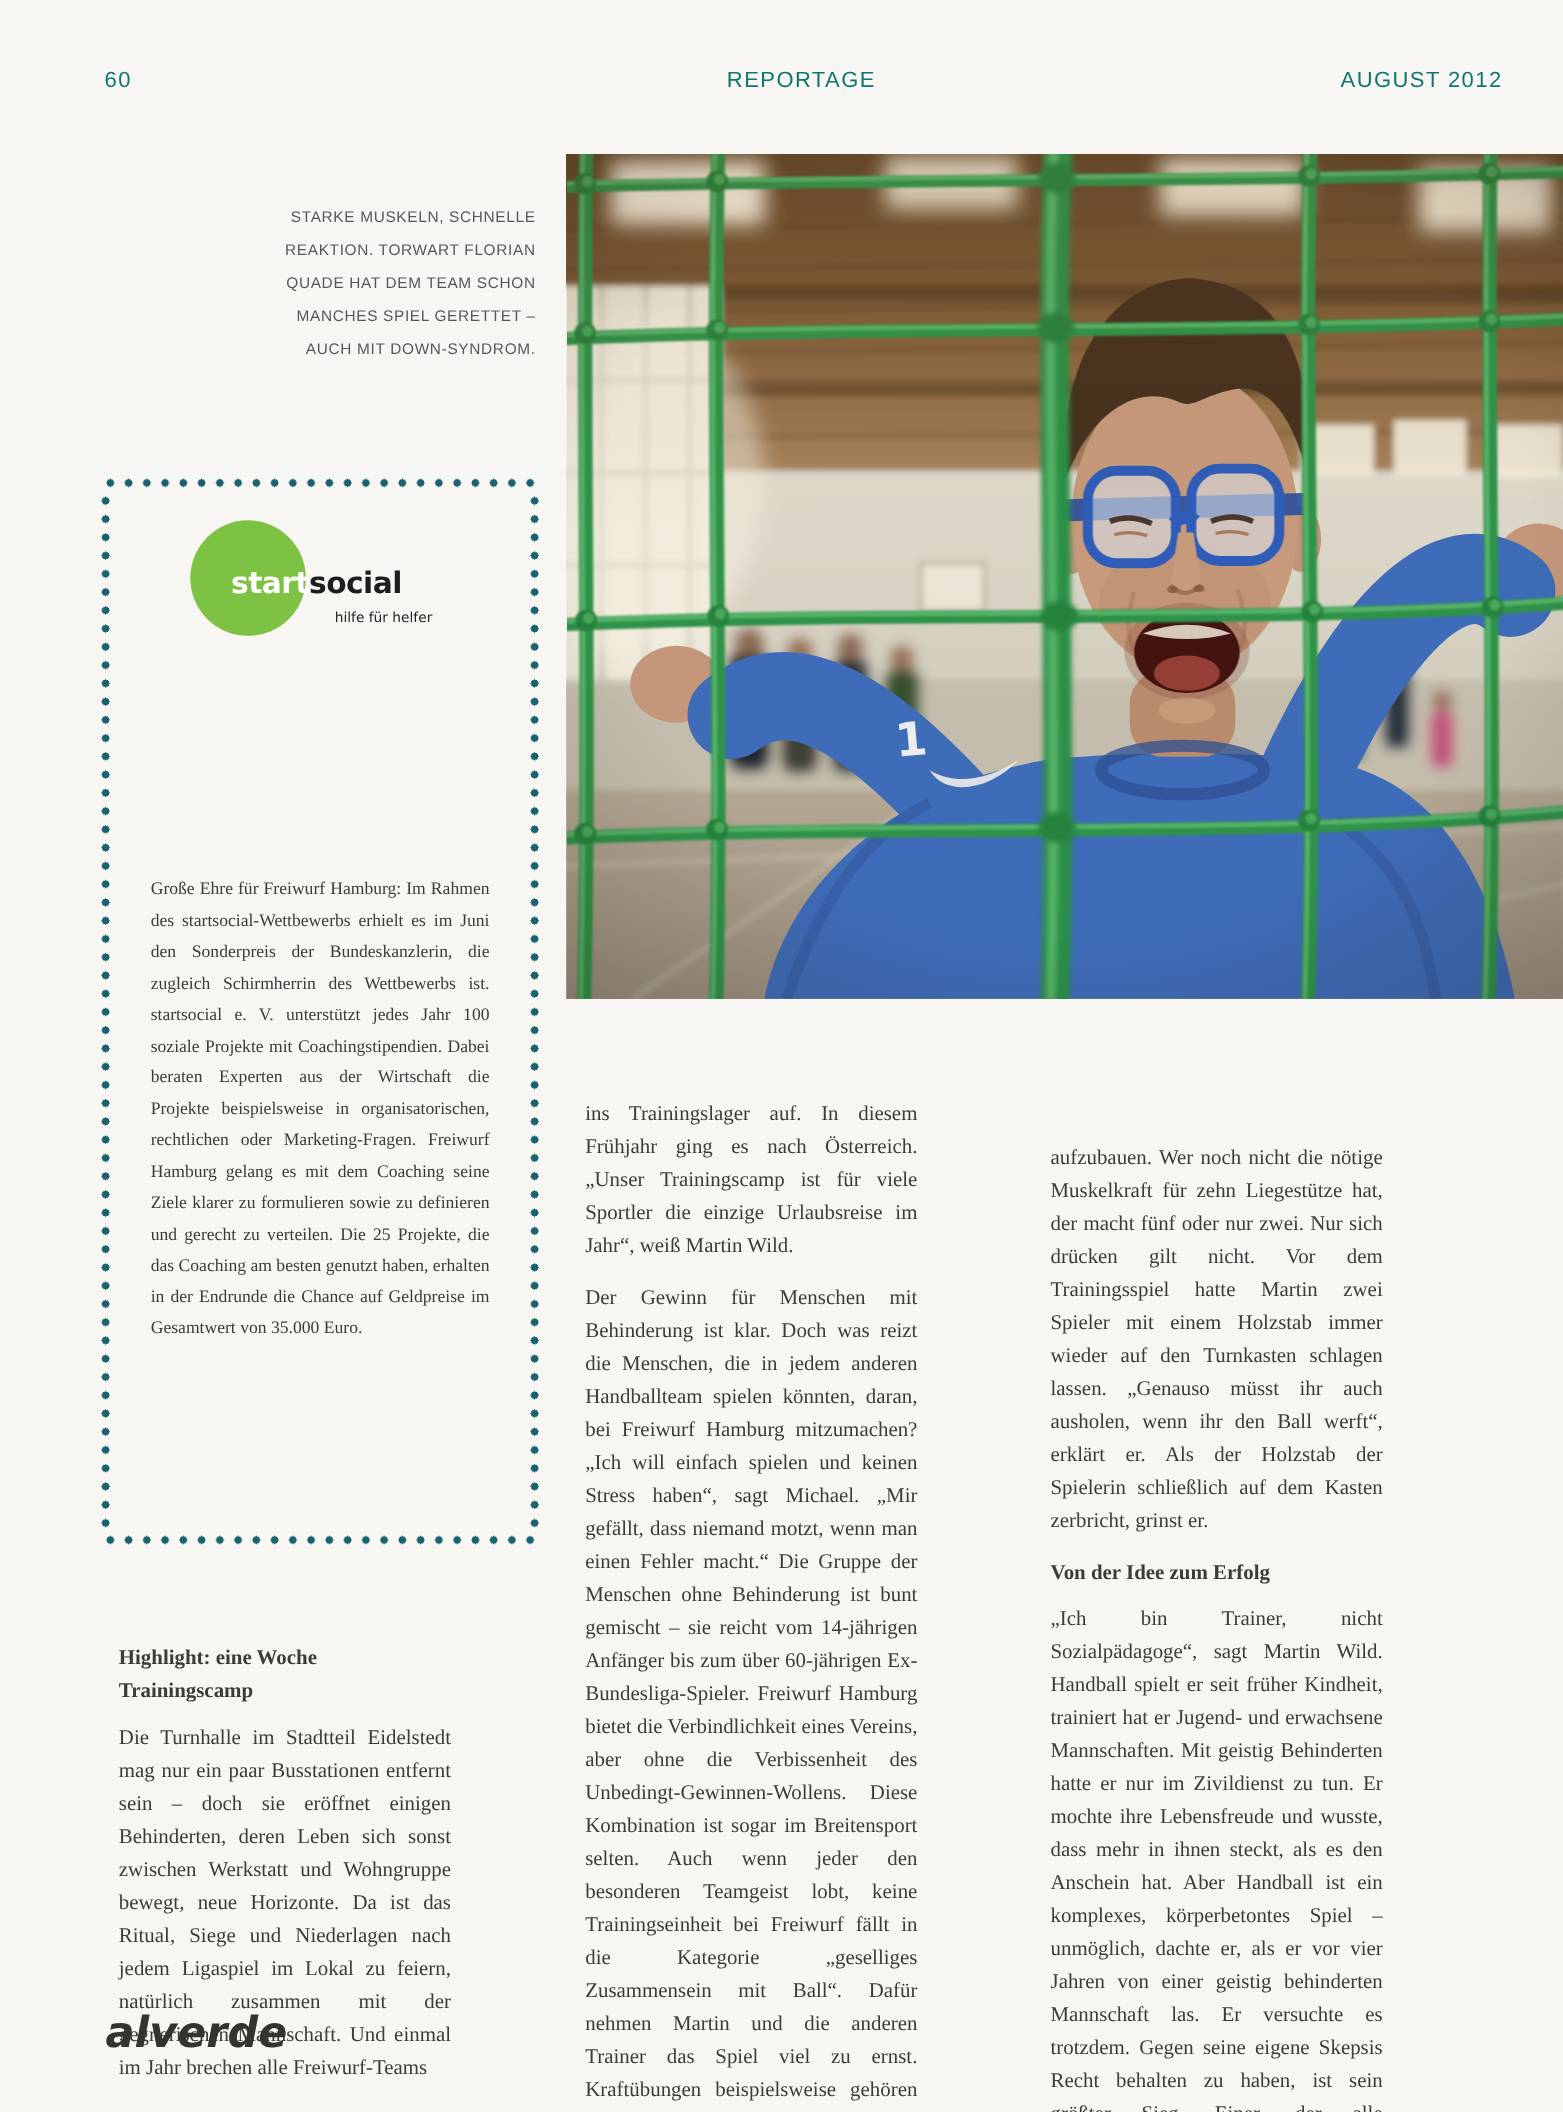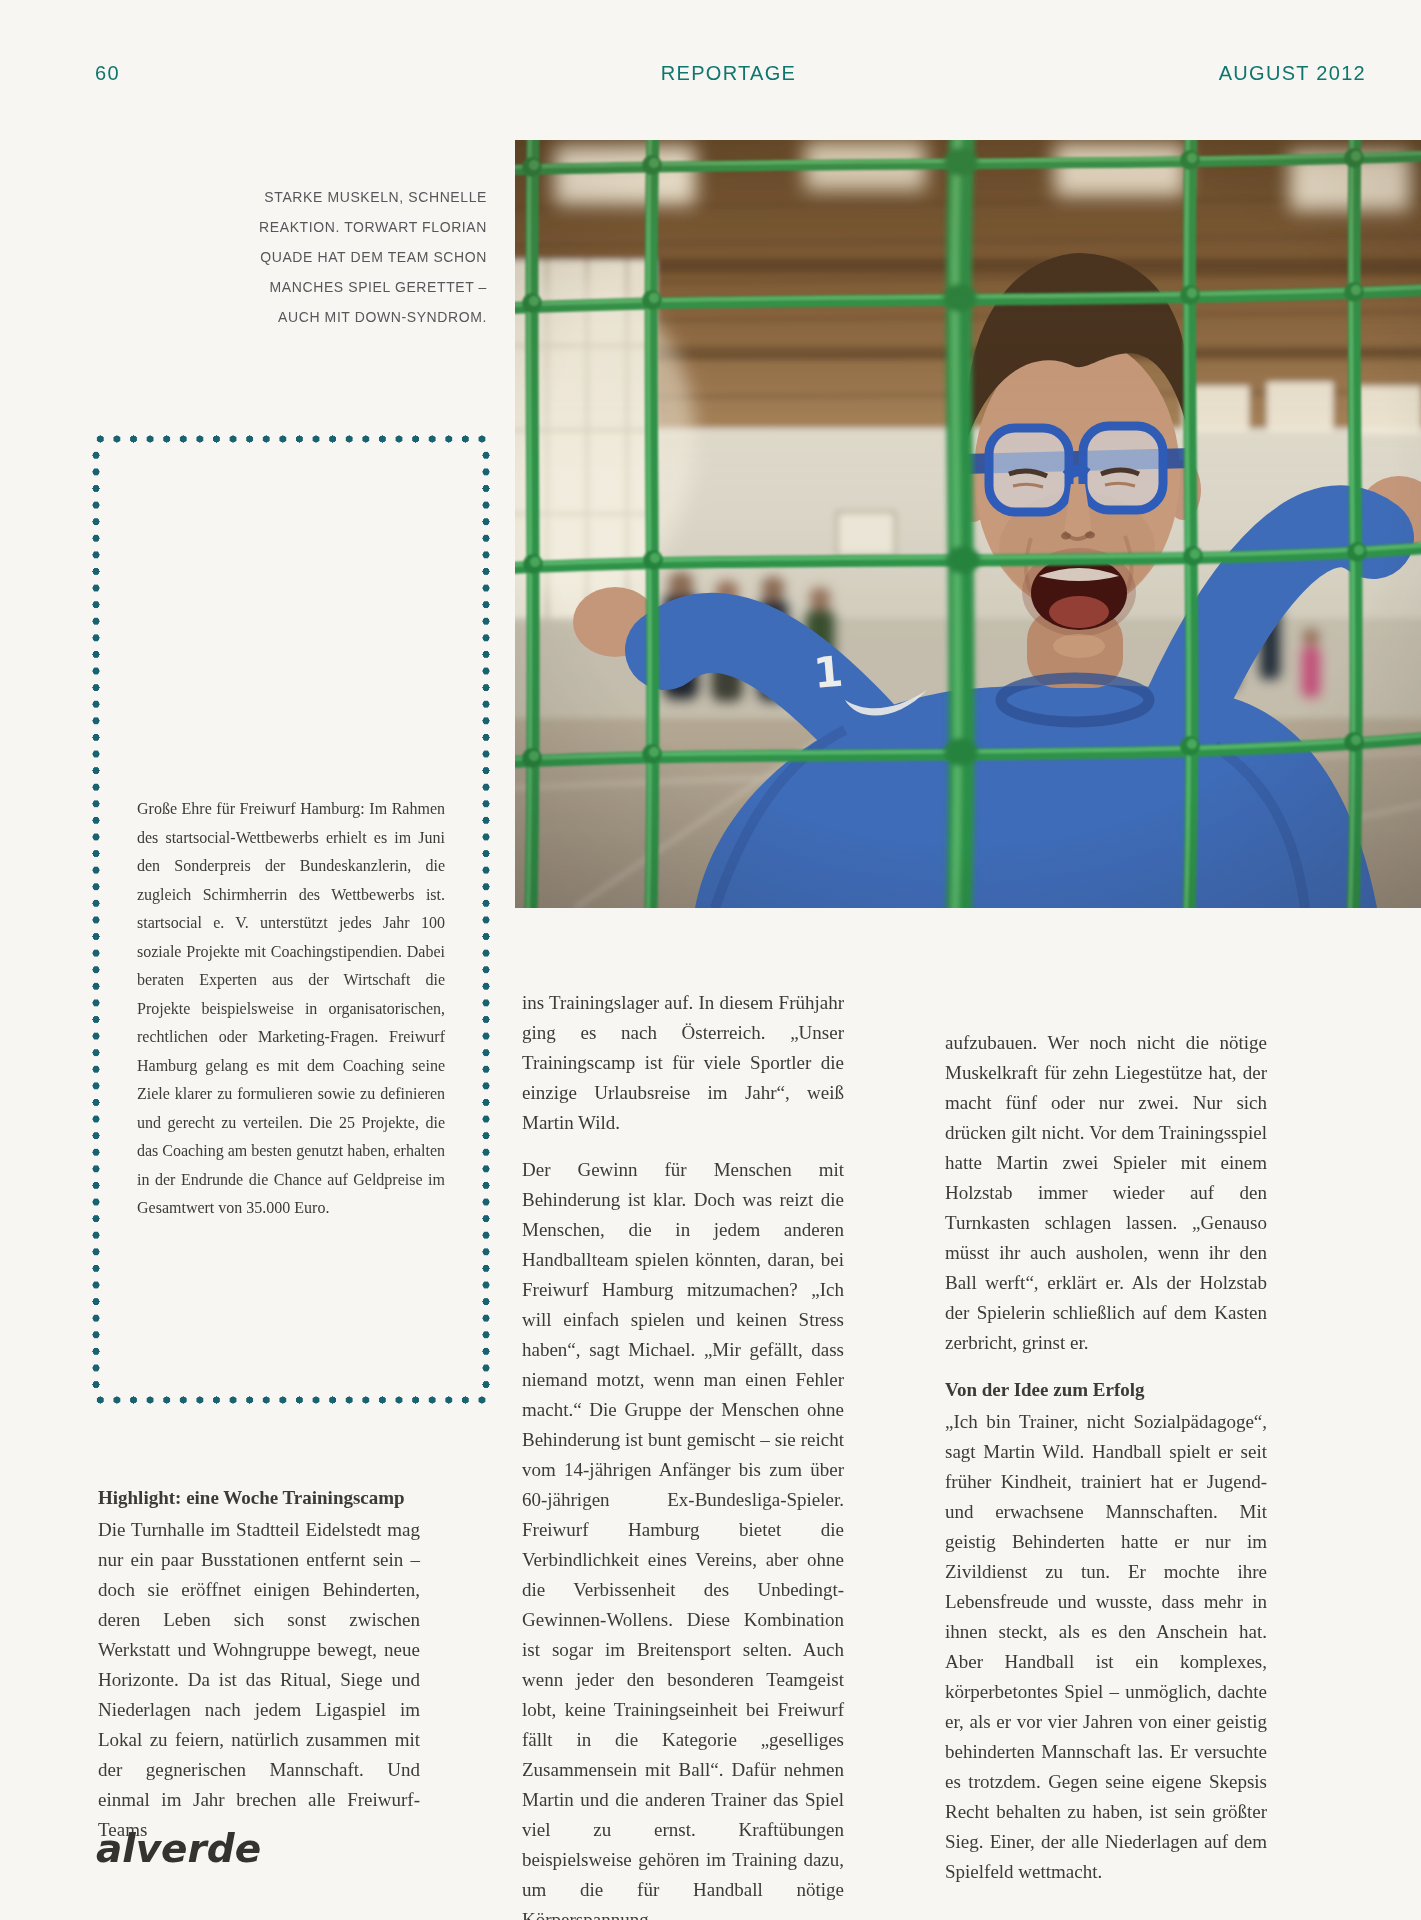--- a/index.html
+++ b/index.html
@@ -48,21 +48,21 @@
     font-family:"DejaVu Sans",sans-serif;font-weight:bold;font-size:40px;line-height:57px;
     color:#196370;white-space:pre-line;letter-spacing:-0.5px;
   }
   .box-body{
     position:absolute;left:45px;top:360px;width:308px;
     font-size:16px;line-height:28.5px;text-align:justify;hyphens:auto;-webkit-hyphens:auto;
   }
   
   .col{position:absolute;width:326px;font-size:19px;line-height:30px;text-align:justify;
        hyphens:auto;-webkit-hyphens:auto;}
-  .col p{margin:2px;}
+  .col p{margin:12px;}
   .col p.gap{margin-top:17px;}
   .col .subhead{font-weight:bold;text-align:left;}
   .col1{left:96px;top:1481px;}
   .col2{left:520px;top:986px;}
   .col3{left:943px;top:1026px;}
   
   .brand{position:absolute;left:96px;top:1826px;font-family:"DejaVu Sans",sans-serif;
          font-style:italic;font-weight:bold;font-size:39px;color:#333330;}
 </style>
 </head>
@@ -289,20 +289,25 @@
   <rect x="0" y="0" width="906" height="768" fill="url(#gVin)"></rect>
 </svg>
 </div>
 
 <div class="box">
   <div class="dot-h top"></div>
   <div class="dot-h bot"></div>
   <div class="dot-v left"></div>
   <div class="dot-v right"></div>
 
+  <div class="logo">
+    <div class="logo-circle"></div>
+    <div class="logo-text"><span class="w1">start</span><span class="w2">social</span></div>
+    <div class="logo-tag">hilfe für helfer</div>
+  </div>
 
   <div class="box-body">Große Ehre für Freiwurf Hamburg: Im Rahmen des startsocial-Wettbewerbs erhielt es im Juni den Sonderpreis der Bundeskanzlerin, die zugleich Schirmherrin des Wettbewerbs ist. startsocial e. V. unterstützt jedes Jahr 100 soziale Projekte mit Coachingstipendien. Dabei beraten Experten aus der Wirtschaft die Projekte beispielsweise in organisatorischen, rechtlichen oder Marketing-Fragen. Freiwurf Hamburg gelang es mit dem Coaching seine Ziele klarer zu formulieren sowie zu definieren und gerecht zu verteilen. Die 25 Projekte, die das Coaching am besten genutzt haben, erhalten in der Endrunde die Chance auf Geldpreise im Gesamtwert von 35.000 Euro.</div>
 </div>
 
 <div class="col col1">
   <p class="subhead">Highlight: eine Woche Trainingscamp</p>
   <p>Die Turnhalle im Stadtteil Eidelstedt mag nur ein paar Busstationen entfernt sein – doch sie eröffnet einigen Behinderten, deren Leben sich sonst zwischen Werkstatt und Wohngruppe bewegt, neue Horizonte. Da ist das Ritual, Siege und Niederlagen nach jedem Ligaspiel im Lokal zu feiern, natürlich zusammen mit der gegnerischen Mannschaft. Und einmal im Jahr brechen alle Freiwurf-Teams</p>
 </div>
 
 <div class="col col2">

